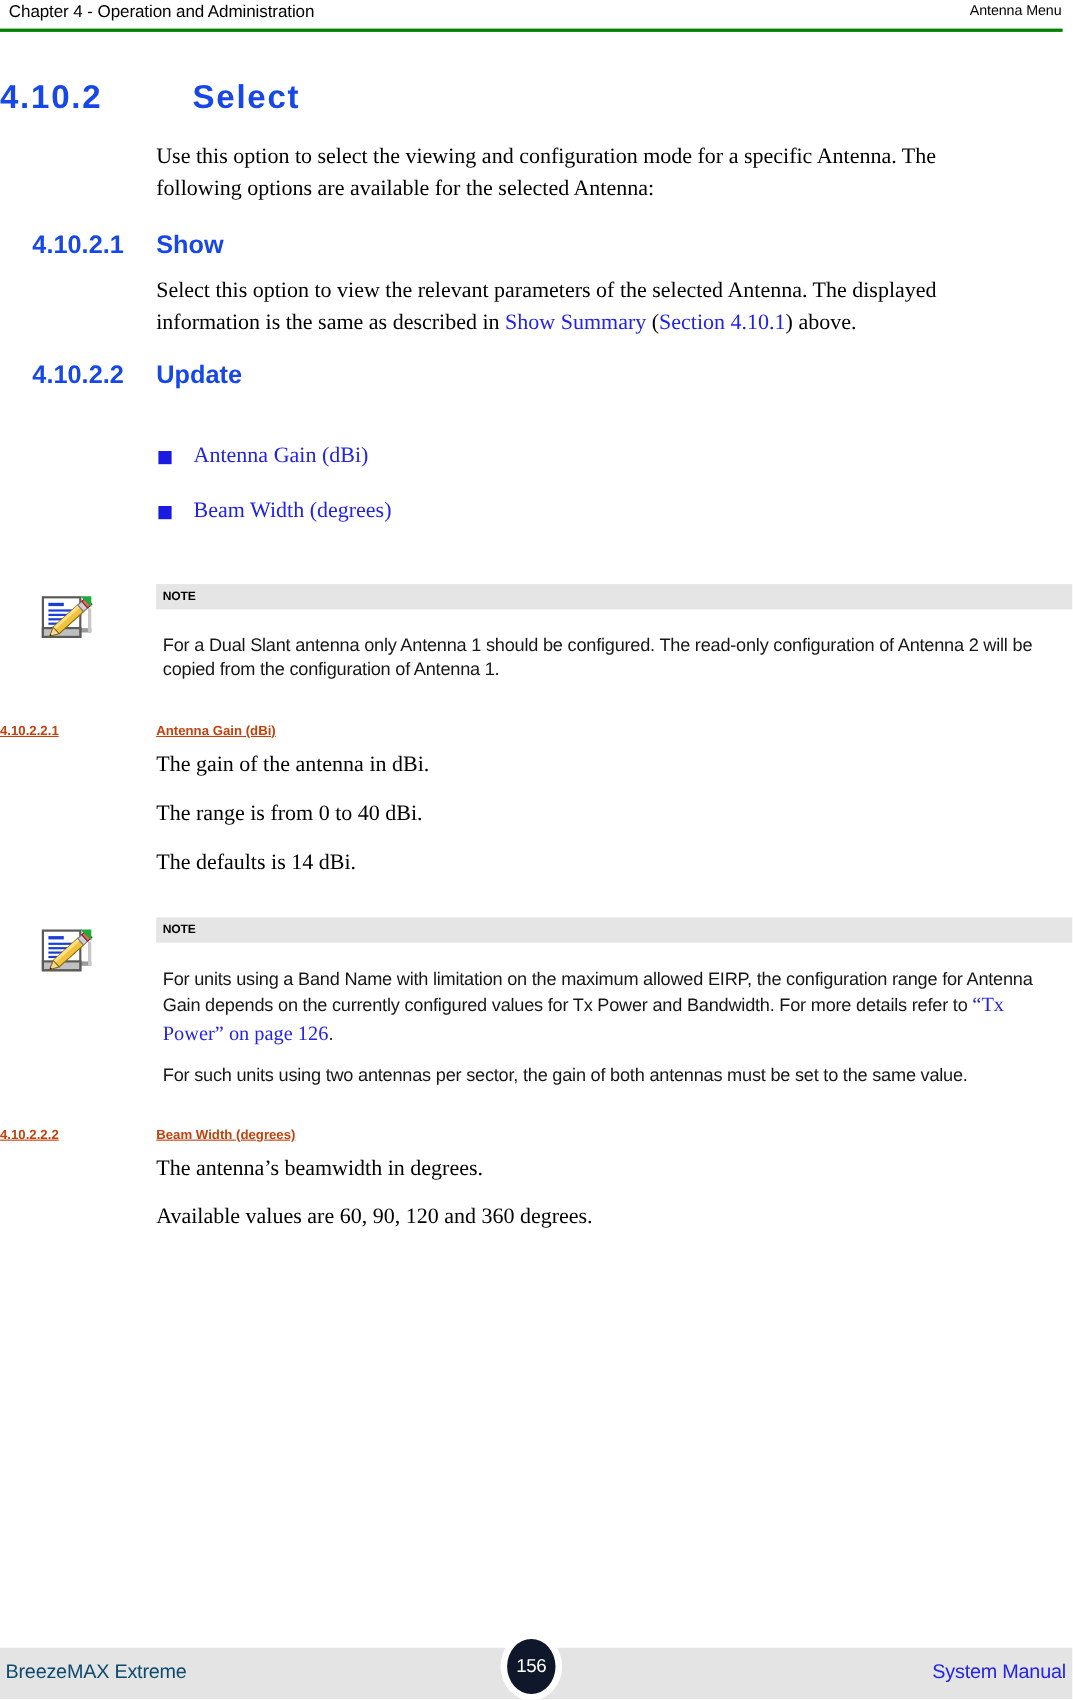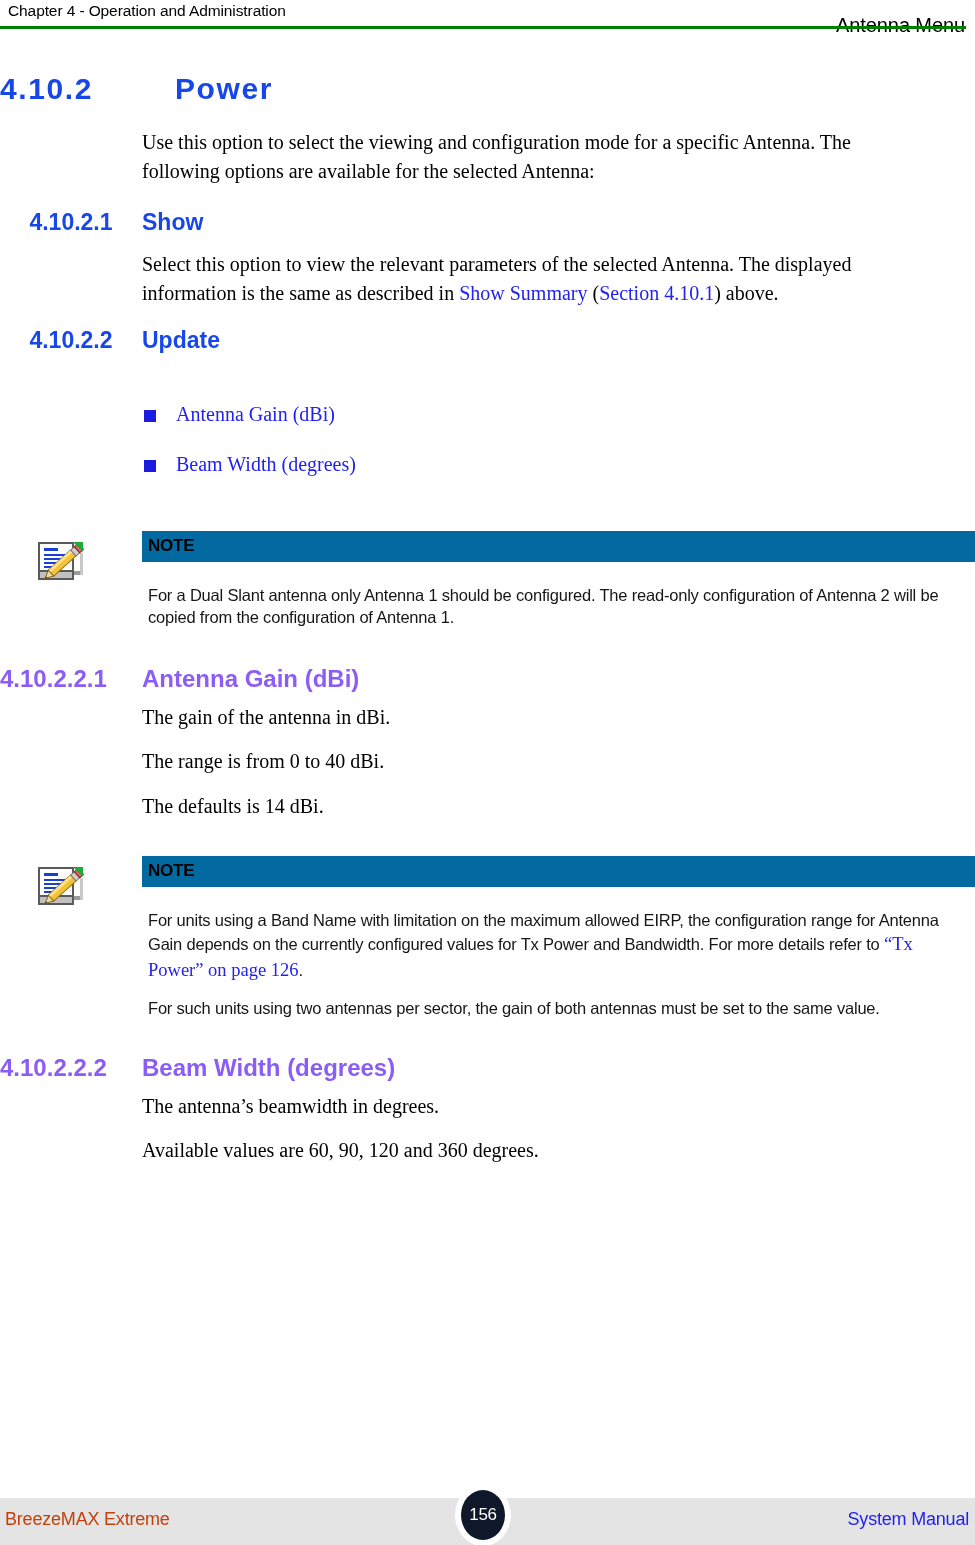--- a/index.html
+++ b/index.html
@@ -29,23 +29,23 @@
     left: 8px;
     top: 2px;
     font-family: "Liberation Sans", sans-serif;
     font-size: 15.5px;
     color: #000000;
     letter-spacing: -0.1px;
   }
   .page-header .hdr-right {
     position: absolute;
     right: 10px;
-    top: 14px;
-    font-family: "Liberation Sans", sans-serif;
-    font-size: 20px;
+    top: 2px;
+    font-family: "Liberation Sans", sans-serif;
+    font-size: 13px;
     color: #000000;
     letter-spacing: -0.1px;
     margin-left: 28px;
   }
   .header-rule {
     position: absolute;
     left: 0px;
     top: 26px;
     width: 966px;
     height: 3px;
@@ -82,25 +82,26 @@
     letter-spacing: 0px;
     margin: 0;
     display: flex;
     align-items: baseline;
   }
   .h3 .num { width: 142px; flex: 0 0 142px; text-align: center; }
 
   .h4 {
     font-family: "Liberation Sans", sans-serif;
     font-weight: bold;
-    color: #8b5cf6;
-    font-size: 24px;
+    color: #c2410c;
+    font-size: 12px;
     margin: 0;
     display: flex;
     align-items: baseline;
+    text-decoration: underline;
   }
   .h4 .num { width: 142px; flex: 0 0 142px; }
 
   p.body {
     font-family: "Liberation Serif", serif;
     font-size: 20px;
     color: #000000;
     line-height: 1.47;
     margin: 0;
     padding: 0 60px 0 142px;
@@ -140,24 +141,24 @@
     padding-left: 142px;
   }
   .note-icon {
     position: absolute;
     left: 33px;
     top: 2px;
     width: 56px;
     height: 56px;
   }
   .note-title {
-    background: #0369a1;
+    background: #e5e5e5;
     font-family: "Liberation Sans", sans-serif;
     font-weight: bold;
-    font-size: 17px;
+    font-size: 11px;
     color: #000000;
     padding: 5px 0 6px 6px;
     letter-spacing: -0.2px;
   }
   .note-body {
     font-family: "Liberation Sans", sans-serif;
     font-size: 16.5px;
     color: #161616;
     line-height: 1.38;
     padding: 8px 8px 0 6px;
@@ -179,21 +180,21 @@
     width: 975px;
     height: 47px;
     background: #e4e4e4;
   }
   .page-footer .ftr-left {
     position: absolute;
     left: 5px;
     top: 11px;
     font-family: "Liberation Sans", sans-serif;
     font-size: 18px;
-    color: #c2410c;
+    color: #0c4a6e;
     letter-spacing: -0.2px;
   }
   .page-footer .ftr-right {
     position: absolute;
     right: 6px;
     top: 11px;
     font-family: "Liberation Sans", sans-serif;
     font-size: 18px;
     color: #2222ee;
     letter-spacing: -0.2px;
@@ -231,21 +232,21 @@
   <div class="hdr-left">Chapter 4 - Operation and Administration</div>
   <div class="hdr-right">Antenna Menu</div>
   <div class="header-rule"></div>
 </div>
 
 <div class="content">
 
   <div style="height:40px"></div>
   <div class="h2">
     <span class="num">4.10.2</span>
-    <span>Power</span>
+    <span>Select</span>
   </div>
   <div style="height:22px"></div>
   <p class="body">Use this option to select the viewing and configuration mode for a specific Antenna. The following options are available for the selected Antenna:</p>
 
   <div style="height:22px"></div>
   <div class="h3">
     <span class="num">4.10.2.1</span>
     <span>Show</span>
   </div>
   <div style="height:14px"></div>

